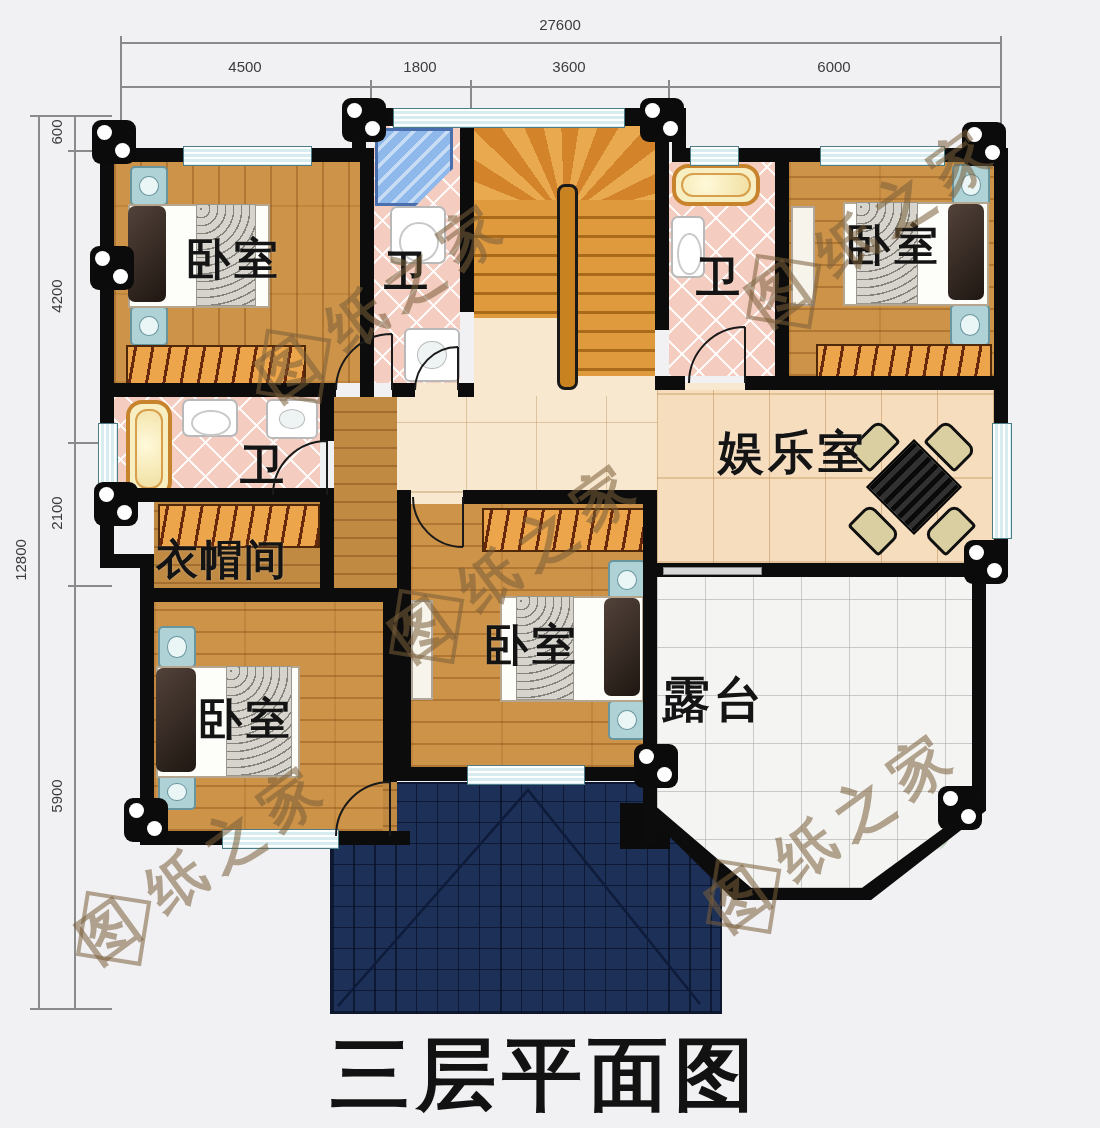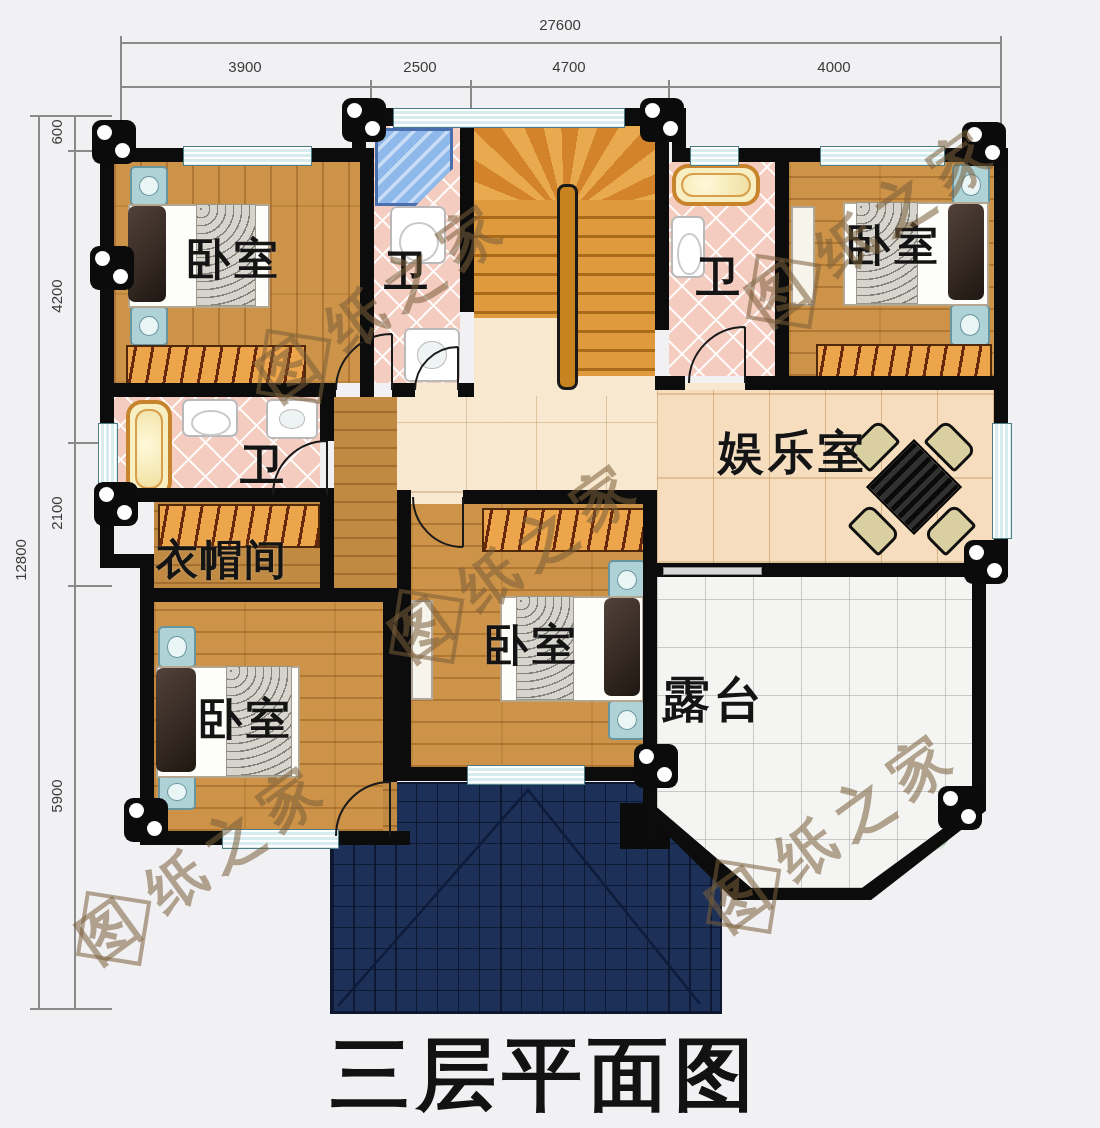--- a/index.html
+++ b/index.html
@@ -95,24 +95,24 @@
      font-size:80px;font-weight:900;letter-spacing:6px;z-index:60;white-space:nowrap;}
   svg.overlay{position:absolute;left:0;top:0;z-index:40;pointer-events:none;}
 </style>
 </head>
 <body>
 
 <div>
   <div class="dline" style="left:120px;top:42px;width:880px;height:2px;"></div>
   <div class="dline" style="left:120px;top:86px;width:880px;height:2px;"></div>
   <div class="dlabel" style="left:560px;top:24px;">27600</div>
-  <div class="dlabel" style="left:245px;top:66px;">3900</div>
-  <div class="dlabel" style="left:420px;top:66px;">2500</div>
-  <div class="dlabel" style="left:569px;top:66px;">4700</div>
-  <div class="dlabel" style="left:834px;top:66px;">4000</div>
+  <div class="dlabel" style="left:245px;top:66px;">4500</div>
+  <div class="dlabel" style="left:420px;top:66px;">1800</div>
+  <div class="dlabel" style="left:569px;top:66px;">3600</div>
+  <div class="dlabel" style="left:834px;top:66px;">6000</div>
 </div>
 <div>
   <div class="dline" style="left:38px;top:115px;width:2px;height:893px;"></div>
   <div class="dline" style="left:74px;top:115px;width:2px;height:893px;"></div>
   <div class="dlabel v" style="left:20px;top:560px;">12800</div>
   <div class="dlabel v" style="left:56px;top:132px;">600</div>
   <div class="dlabel v" style="left:56px;top:296px;">4200</div>
   <div class="dlabel v" style="left:56px;top:513px;">2100</div>
   <div class="dlabel v" style="left:56px;top:796px;">5900</div>
 </div>

